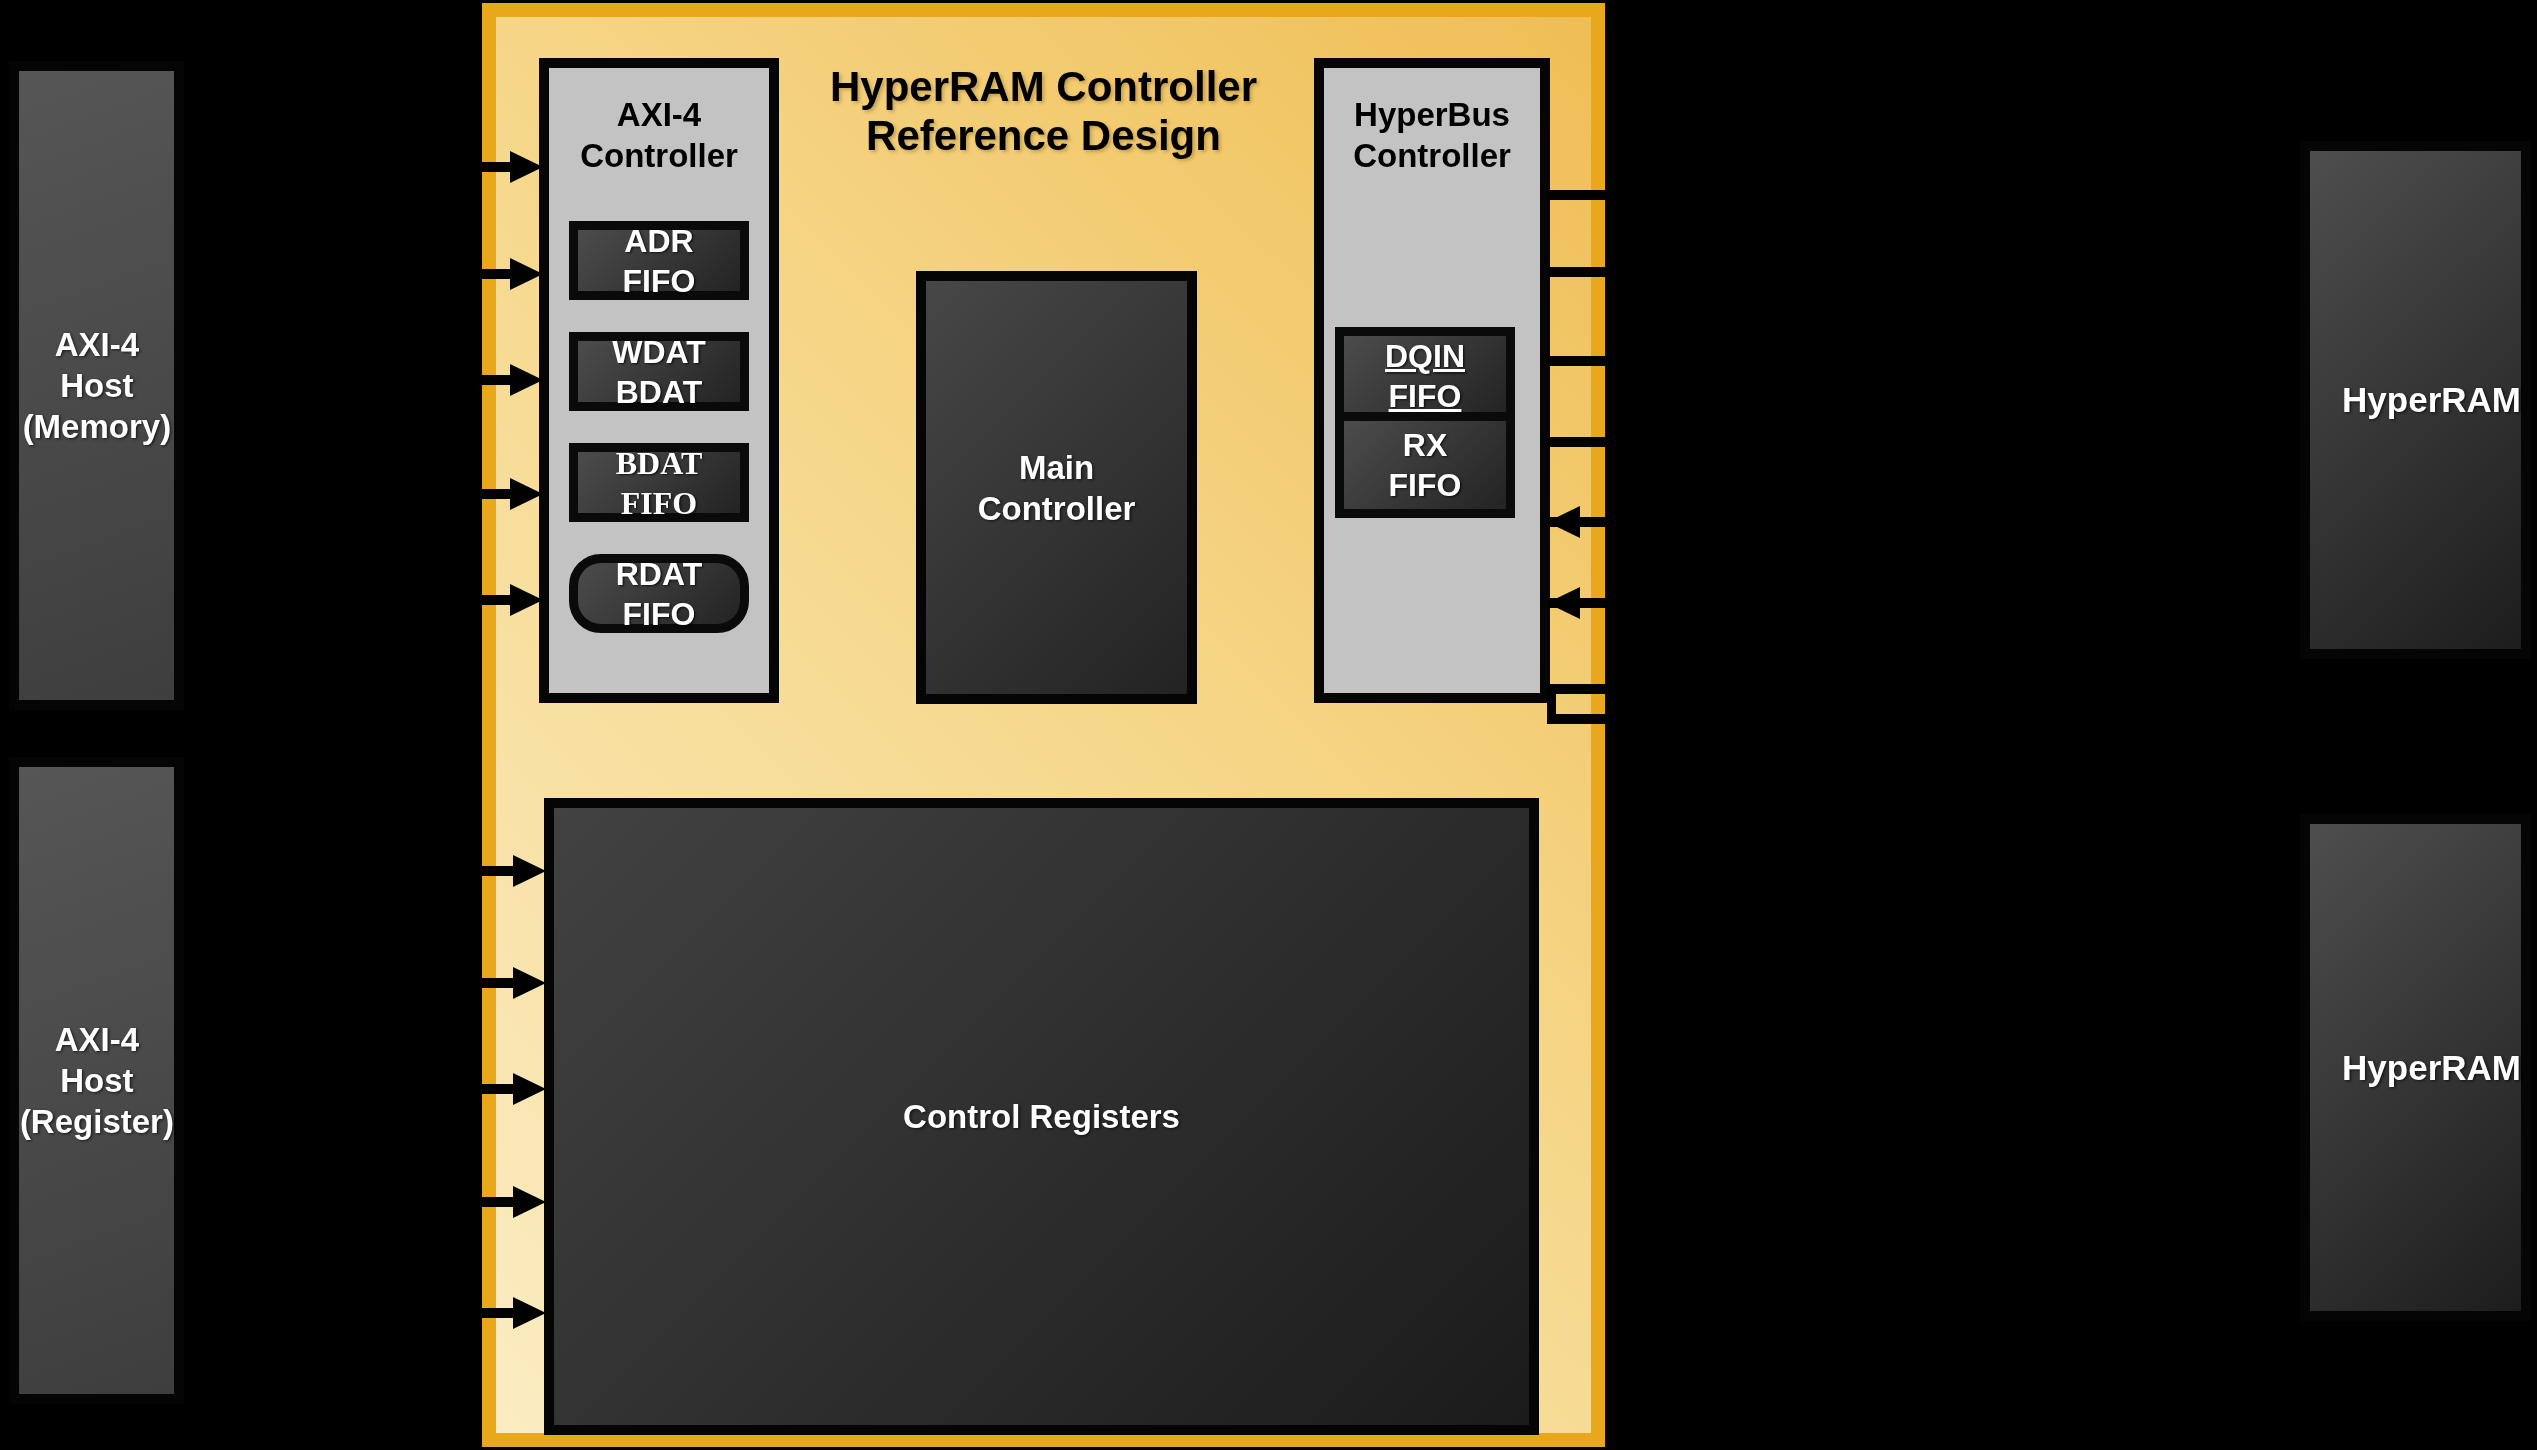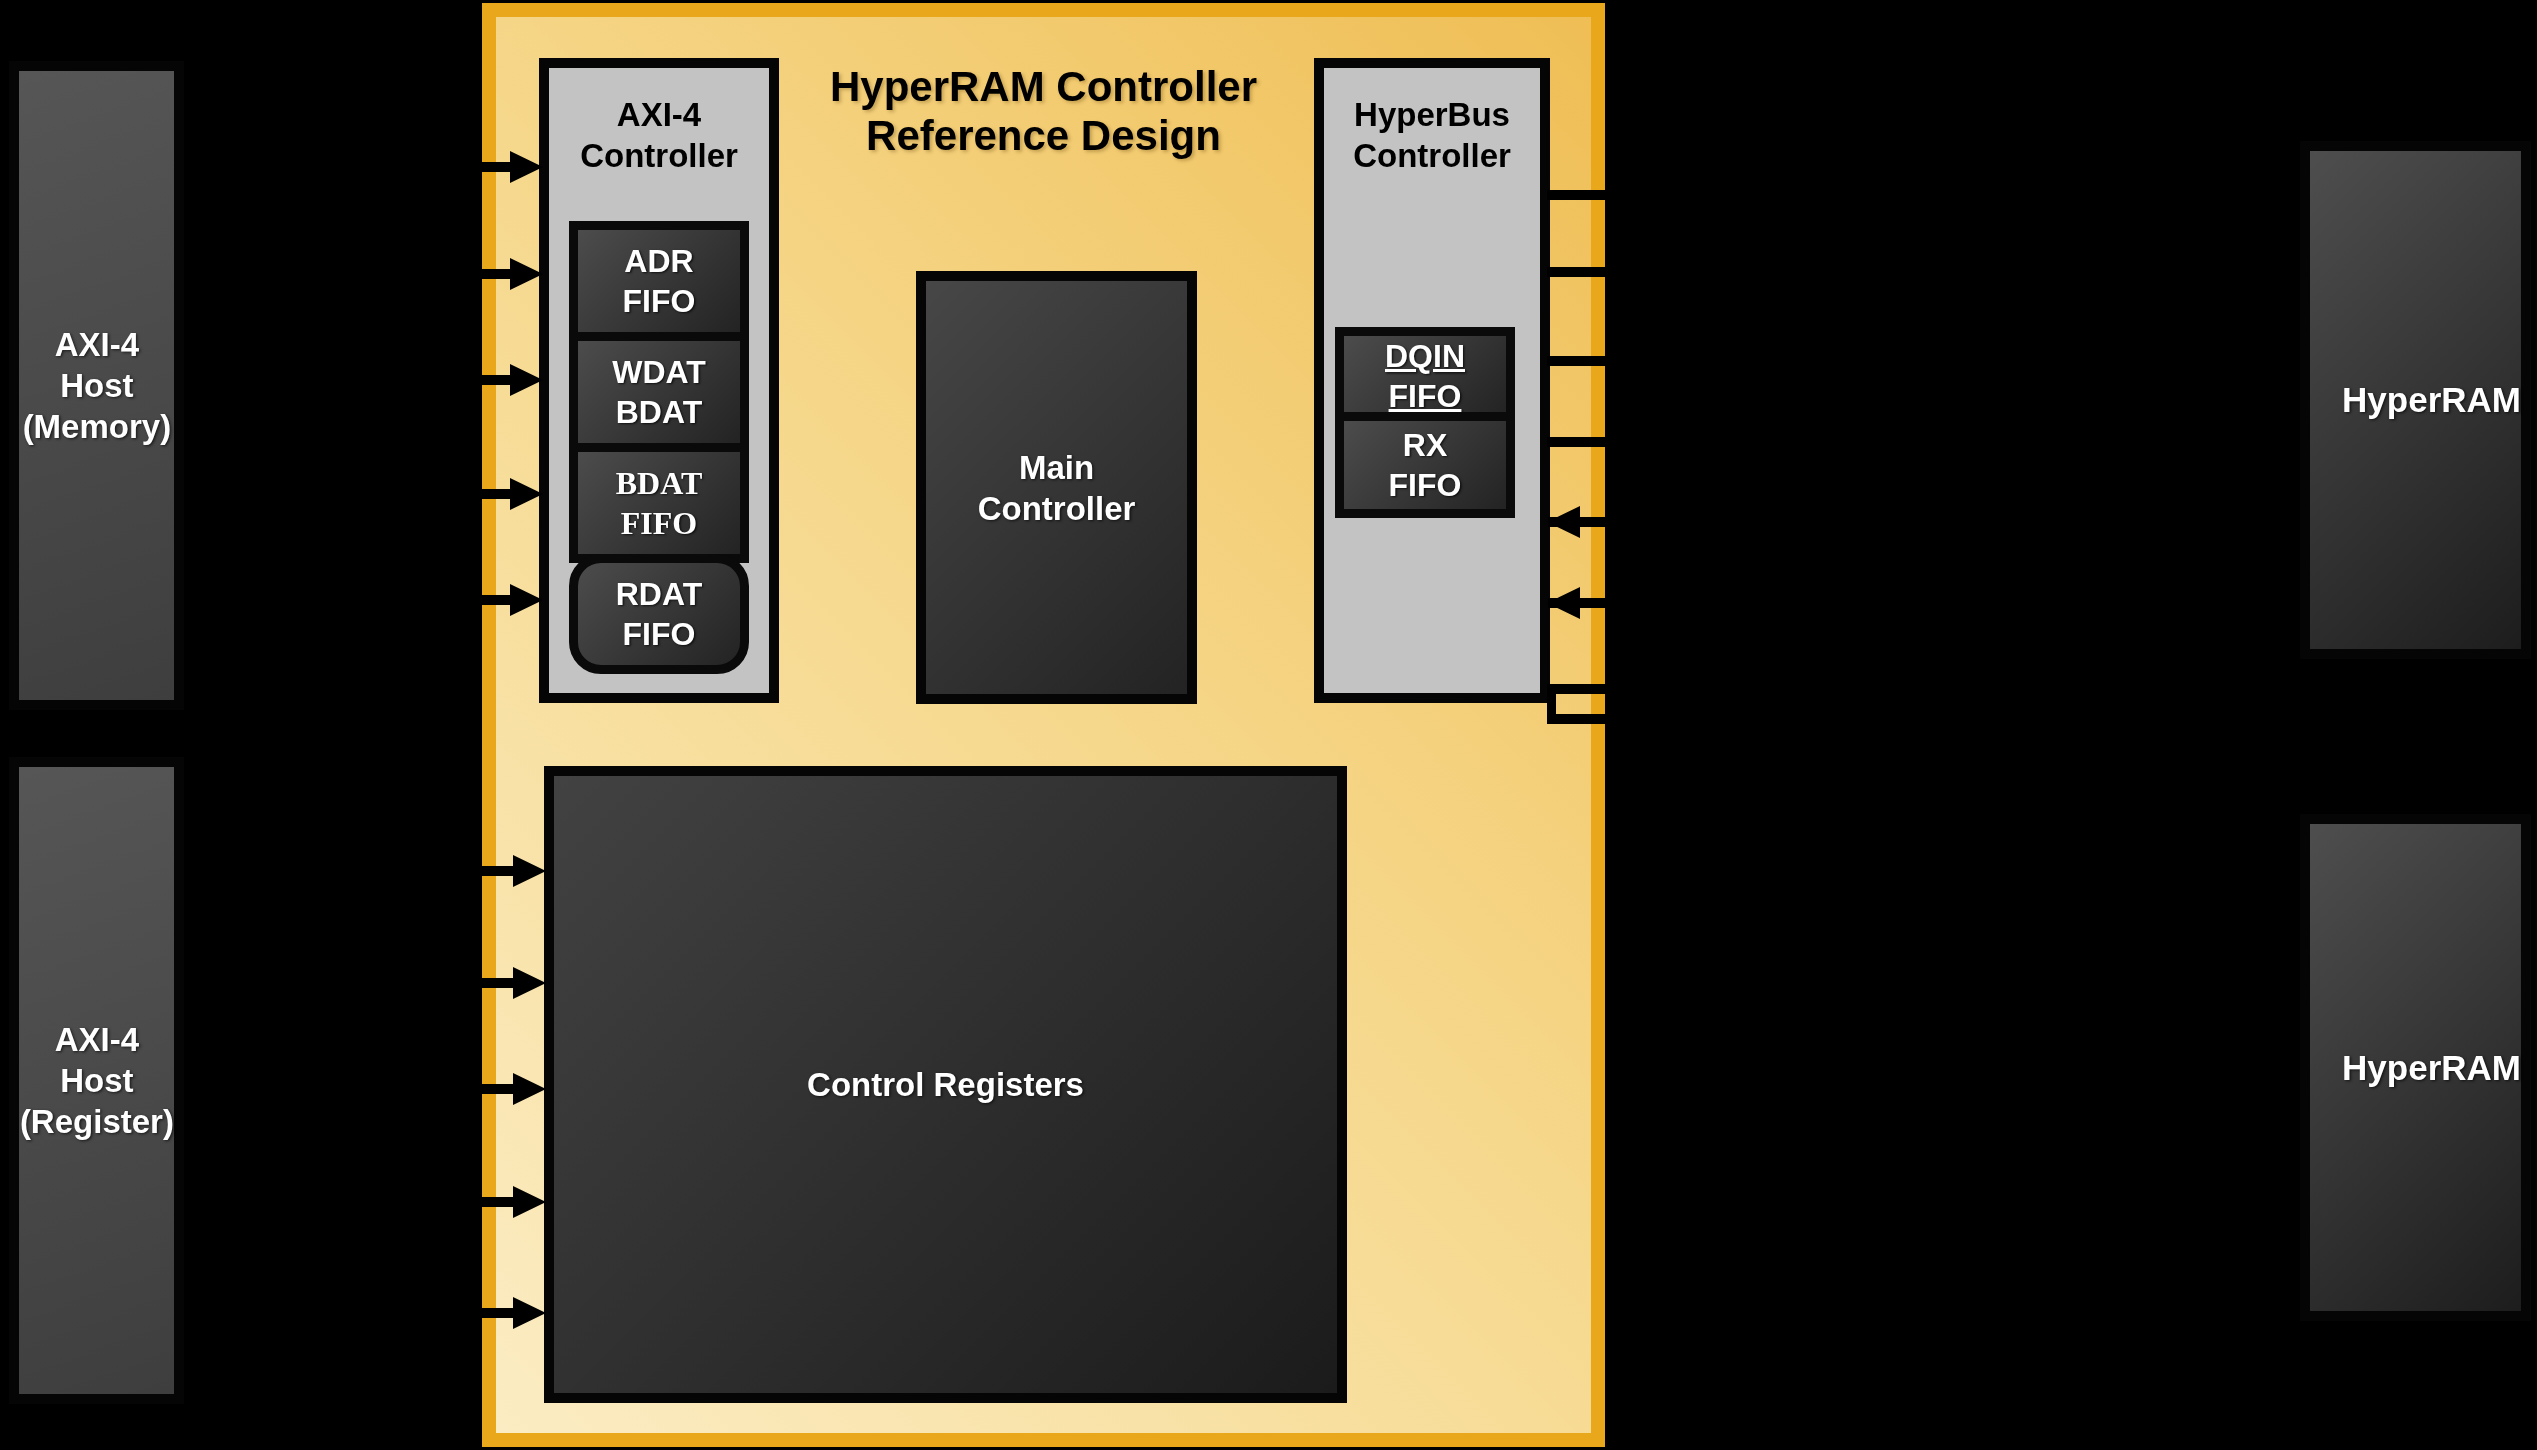--- a/index.html
+++ b/index.html
@@ -46,21 +46,21 @@
   
   .gray-box{
     border:10px solid #050505;
     background:#C3C3C3;color:#000;text-align:center;
   }
   .gray-box .box-title{margin-top:26px;font-size:33px;line-height:41px;}
 
   
   .fifo{
     position:absolute;box-sizing:border-box;
-    width:180px;height:120px;
+    width:180px;height:79px;
     border:9.4px solid #0a0a0a;
     background:linear-gradient(135deg,#4c4c4c 0%,#232323 100%);
     color:#fff;display:flex;align-items:center;justify-content:center;
     font-size:32px;line-height:40px;text-align:center;
     text-shadow:1.4px 1.4px 2.2px rgba(0,0,0,.7);
   }
 
   
   .h-line{position:absolute;height:10px;background:#000;}
   .arrow-right{position:absolute;height:10px;background:#000;}
@@ -122,21 +122,21 @@
 
   <div class="abs gray-box" style="left:1314px;top:58px;width:236px;height:645px;">
     <div class="box-title pre">HyperBus
 Controller</div>
   </div>
   <div class="fifo pre" style="left:1335px;top:327px;height:97px;text-decoration:underline;">DQIN
 FIFO</div>
   <div class="fifo pre" style="left:1335px;top:412px;height:106px;">RX
 FIFO</div>
 
-  <div class="abs dark-block ctrlreg-block" style="left:544px;top:766px;width:803px;height:637px;">
+  <div class="abs dark-block ctrlreg-block" style="left:544px;top:798px;width:995px;height:637px;">
     <div class="lbl">Control Registers</div>
   </div>
 
   <div class="abs dark-block ram-block" style="left:2300px;top:141px;width:231px;height:518px;">
     <div class="lbl">HyperRAM</div>
   </div>
   <div class="abs dark-block ram-block" style="left:2300px;top:814px;width:231px;height:507px;">
     <div class="lbl">HyperRAM</div>
   </div>
 

